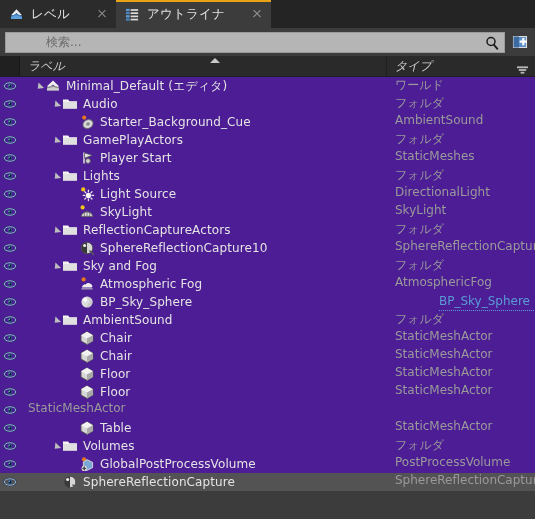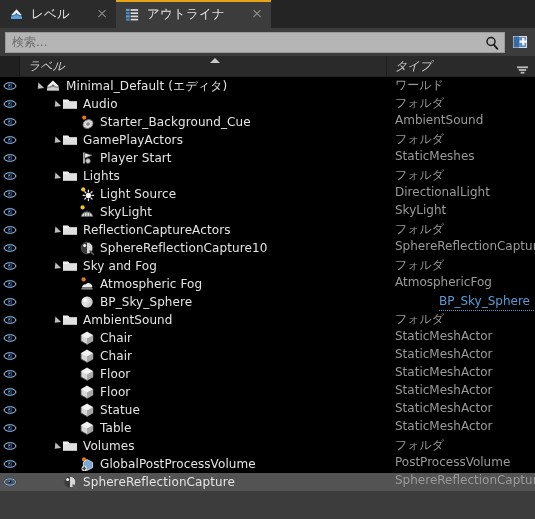--- a/index.html
+++ b/index.html
@@ -104,20 +104,21 @@
     border: 1px solid #9a9a9a;
     box-sizing: border-box;
     display: flex;
     align-items: center;
   }
   .searchbox .placeholder {
     font-size: 12px;
     color: #6c6c6c;
     padding-left: 6px;
     white-space: nowrap;
+    margin-left: 34px;
   }
   .search-icon {
     position: absolute;
     right: 4px;
     top: 2px;
     width: 16px;
     height: 16px;
   }
   .addbtn {
     width: 20px;
@@ -181,21 +182,21 @@
     position: absolute;
     right: 6px;
     bottom: 1px;
     width: 13px;
     height: 10px;
   }
 
   
   .tree {
     position: relative;
-    background: #000000;
+    background: #4c1d95;
   }
   .row {
     position: relative;
     height: 18px;
     display: flex;
     align-items: center;
     cursor: default;
   }
   .row.selected {
     background: #535353;
@@ -773,29 +774,20 @@
       <div class="row">
         <div class="eye">
           <svg class="row-icon" style="width:14px;height:14px;margin:0" viewBox="0 0 16 16">
             <ellipse cx="8" cy="8" rx="7" ry="4.1" fill="none" stroke="#20344d" stroke-width="1.5"></ellipse>
             <ellipse cx="8" cy="8" rx="6.6" ry="3.7" fill="none" stroke="#9fc3e8" stroke-width="1"></ellipse>
             <circle cx="8" cy="8" r="2.6" fill="#27527f"></circle>
             <circle cx="8" cy="8" r="1.3" fill="#0e1b2b"></circle>
             <circle cx="7.1" cy="7.1" r="0.6" fill="#e4eefb"></circle>
           </svg>
         </div>
-        <div class="labelcell" style="padding-left: 48px;">
-          <div class="expander empty"></div>
-          <svg class="row-icon" viewBox="0 0 16 16">
-            <path d="M8 1.8 L14 5.2 L14 11 L8 14.4 L2 11 L2 5.2 Z" fill="#d8d8d8" stroke="#4e4e4e" stroke-width="0.9"></path>
-            <path d="M8 1.8 L14 5.2 L8 8.6 L2 5.2 Z" fill="#f2f2f2"></path>
-            <path d="M8 8.6 L14 5.2 L14 11 L8 14.4 Z" fill="#a8a8a8"></path>
-          </svg>
-          <span class="row-label">Statue</span>
-        </div>
         <div class="typecell">
           <span class="type-text">StaticMeshActor</span>
         </div>
       </div>
       <div class="row">
         <div class="eye">
           <svg class="row-icon" style="width:14px;height:14px;margin:0" viewBox="0 0 16 16">
             <ellipse cx="8" cy="8" rx="7" ry="4.1" fill="none" stroke="#20344d" stroke-width="1.5"></ellipse>
             <ellipse cx="8" cy="8" rx="6.6" ry="3.7" fill="none" stroke="#9fc3e8" stroke-width="1"></ellipse>
             <circle cx="8" cy="8" r="2.6" fill="#27527f"></circle>

